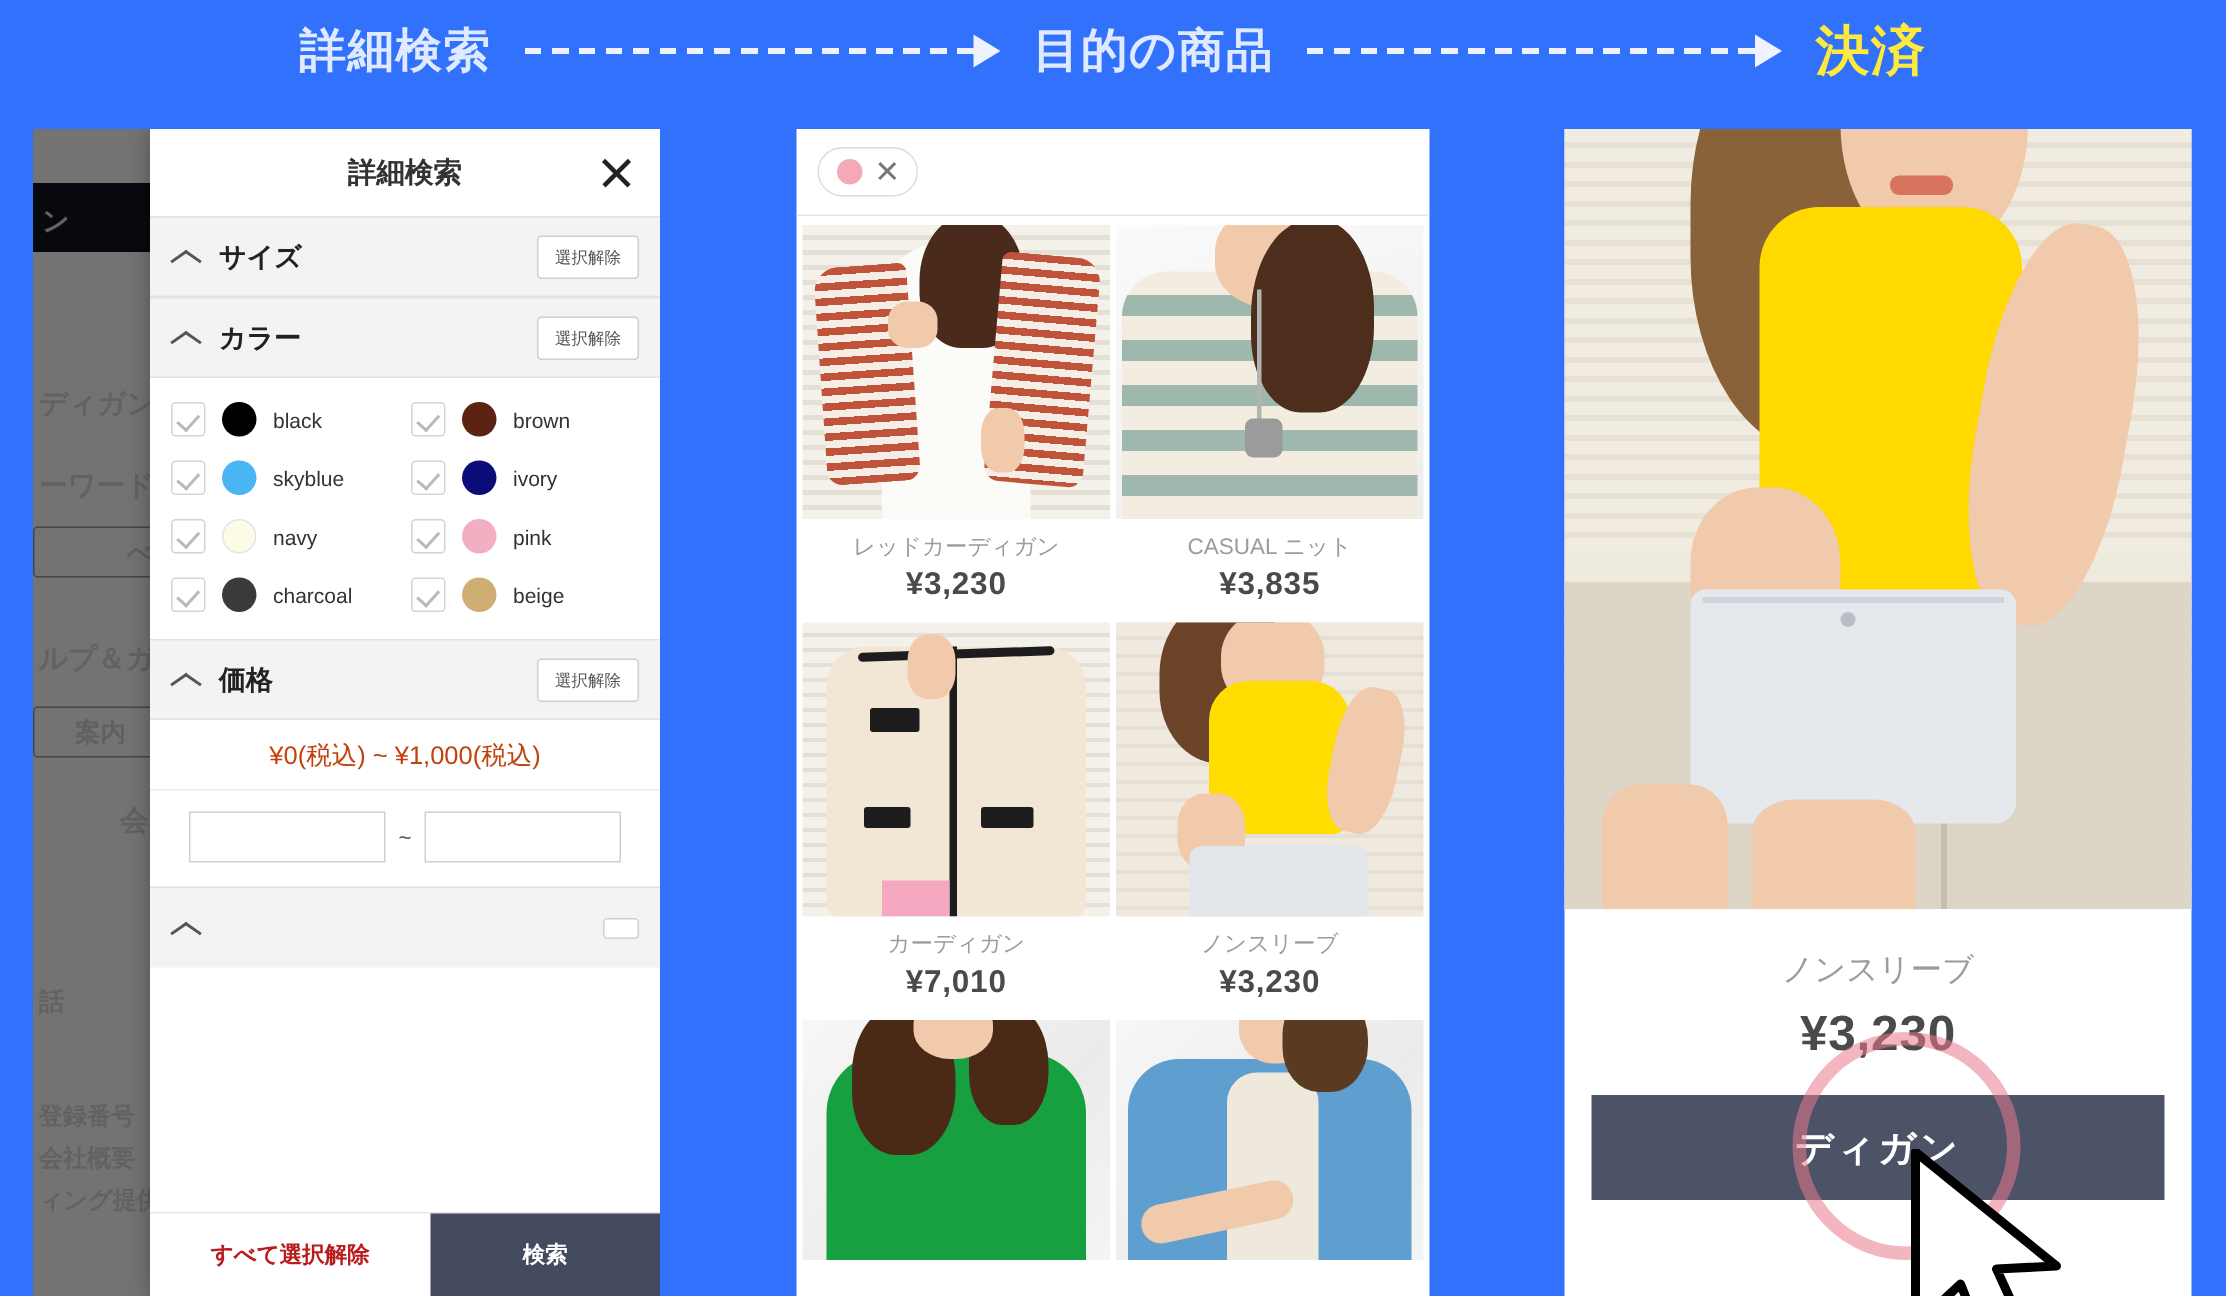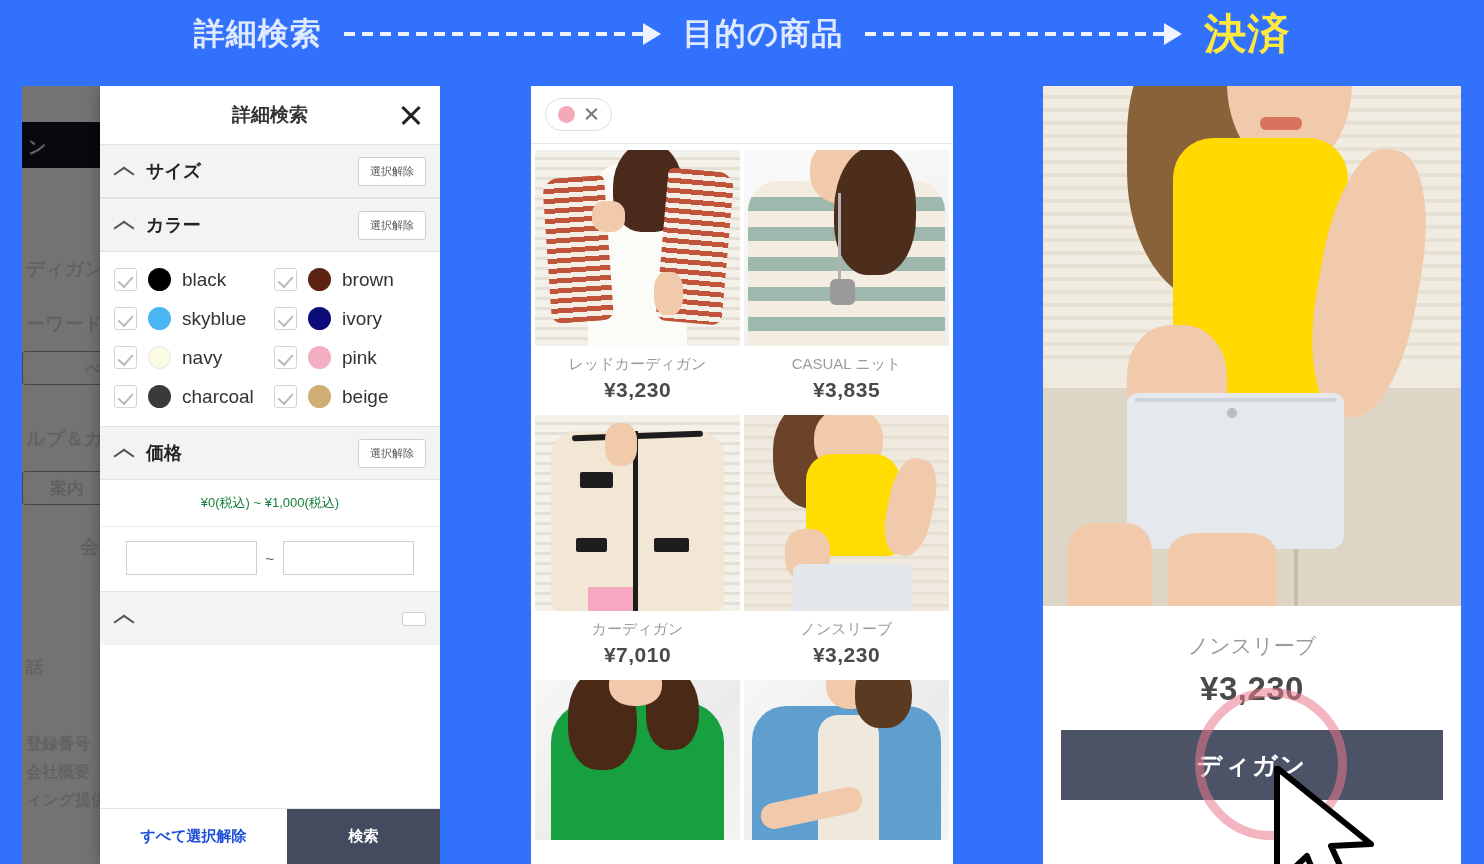--- a/index.html
+++ b/index.html
@@ -12,21 +12,21 @@
 
   
   .steps {
     position: absolute; left: 0; top: 0; width: 1484px; height: 68px;
     display: flex; align-items: center; justify-content: center;
   }
   .step-label {
     font-size: 31px; font-weight: 700; color: #dfe9ff;
     letter-spacing: 1px; white-space: nowrap;
   }
-  .step-label.active { color: #ffe93d; font-size: 42px; }
+  .step-label.active { color: #ffe93d; font-size: 36px; }
   .arrow {
     display: flex; align-items: center; margin: 0 22px;
   }
   .arrow .dash {
     width: 300px; height: 4px;
     background: repeating-linear-gradient(to right,
       #eef3ff 0px, #eef3ff 11px, transparent 11px, transparent 18px);
   }
   .arrow .head {
     width: 0; height: 0;
@@ -120,46 +120,46 @@
     width: 23px; height: 23px; border: 1px solid #d4d4d4; border-radius: 3px;
     background:#fff; position: relative; flex: 0 0 23px;
   }
   .cbx::after {
     content:""; position:absolute; left: 6px; top: 4px;
     width: 7px; height: 12px; border: solid #b9b9b9;
     border-width: 0 2px 2px 0; transform: rotate(42deg);
   }
   .swatch { width: 23px; height: 23px; border-radius: 50%; flex: 0 0 23px; }
   .swatch.ring { border: 1px solid #e4e4e4; }
-  .color-name { font-size: 19px; color: #333; }
+  .color-name { font-size: 14px; color: #333; }
 
   .price-list { }
   .price-item {
     height: 47px; border-bottom: 1px solid #ececec;
     display:flex; align-items:center; justify-content:center;
-    font-size: 13px; color: #15803d; text-align: center;
+    font-size: 17px; color: #c2410c; text-align: center;
   }
   .price-inputs {
     display:flex; align-items:center; justify-content:center; gap: 9px;
     padding: 14px 14px 16px 14px;
   }
   .price-inputs input {
     width: 131px; height: 34px; border: 1px solid #cfcfcf; background:#fff;
     font-family: inherit; font-size: 13px; padding: 0 6px;
   }
   .tilde { font-size: 15px; color: #555; }
 
   .sec-head.cut { border-bottom: none; }
 
   .modal-foot {
     flex: 0 0 56px; height: 56px; display: flex; border-top: 1px solid #e3e3e3;
   }
   .foot-clear {
     flex: 1 1 55%; background:#fff; border:none; font-family: inherit;
-    font-size: 15px; font-weight: 700; color:#1d4ed8;
+    font-size: 15px; font-weight: 700; color:#b91c1c;
   }
   .foot-search {
     flex: 1 1 45%; background:#454b5e; border:none; font-family: inherit;
     font-size: 15px; font-weight: 700; color:#fff;
   }
 
   
   #panel-mid { left: 531px; top: 86px; width: 422px; height: 778px; }
   .tagbar {
     height: 58px; border-bottom: 1px solid #e6e6e6;

